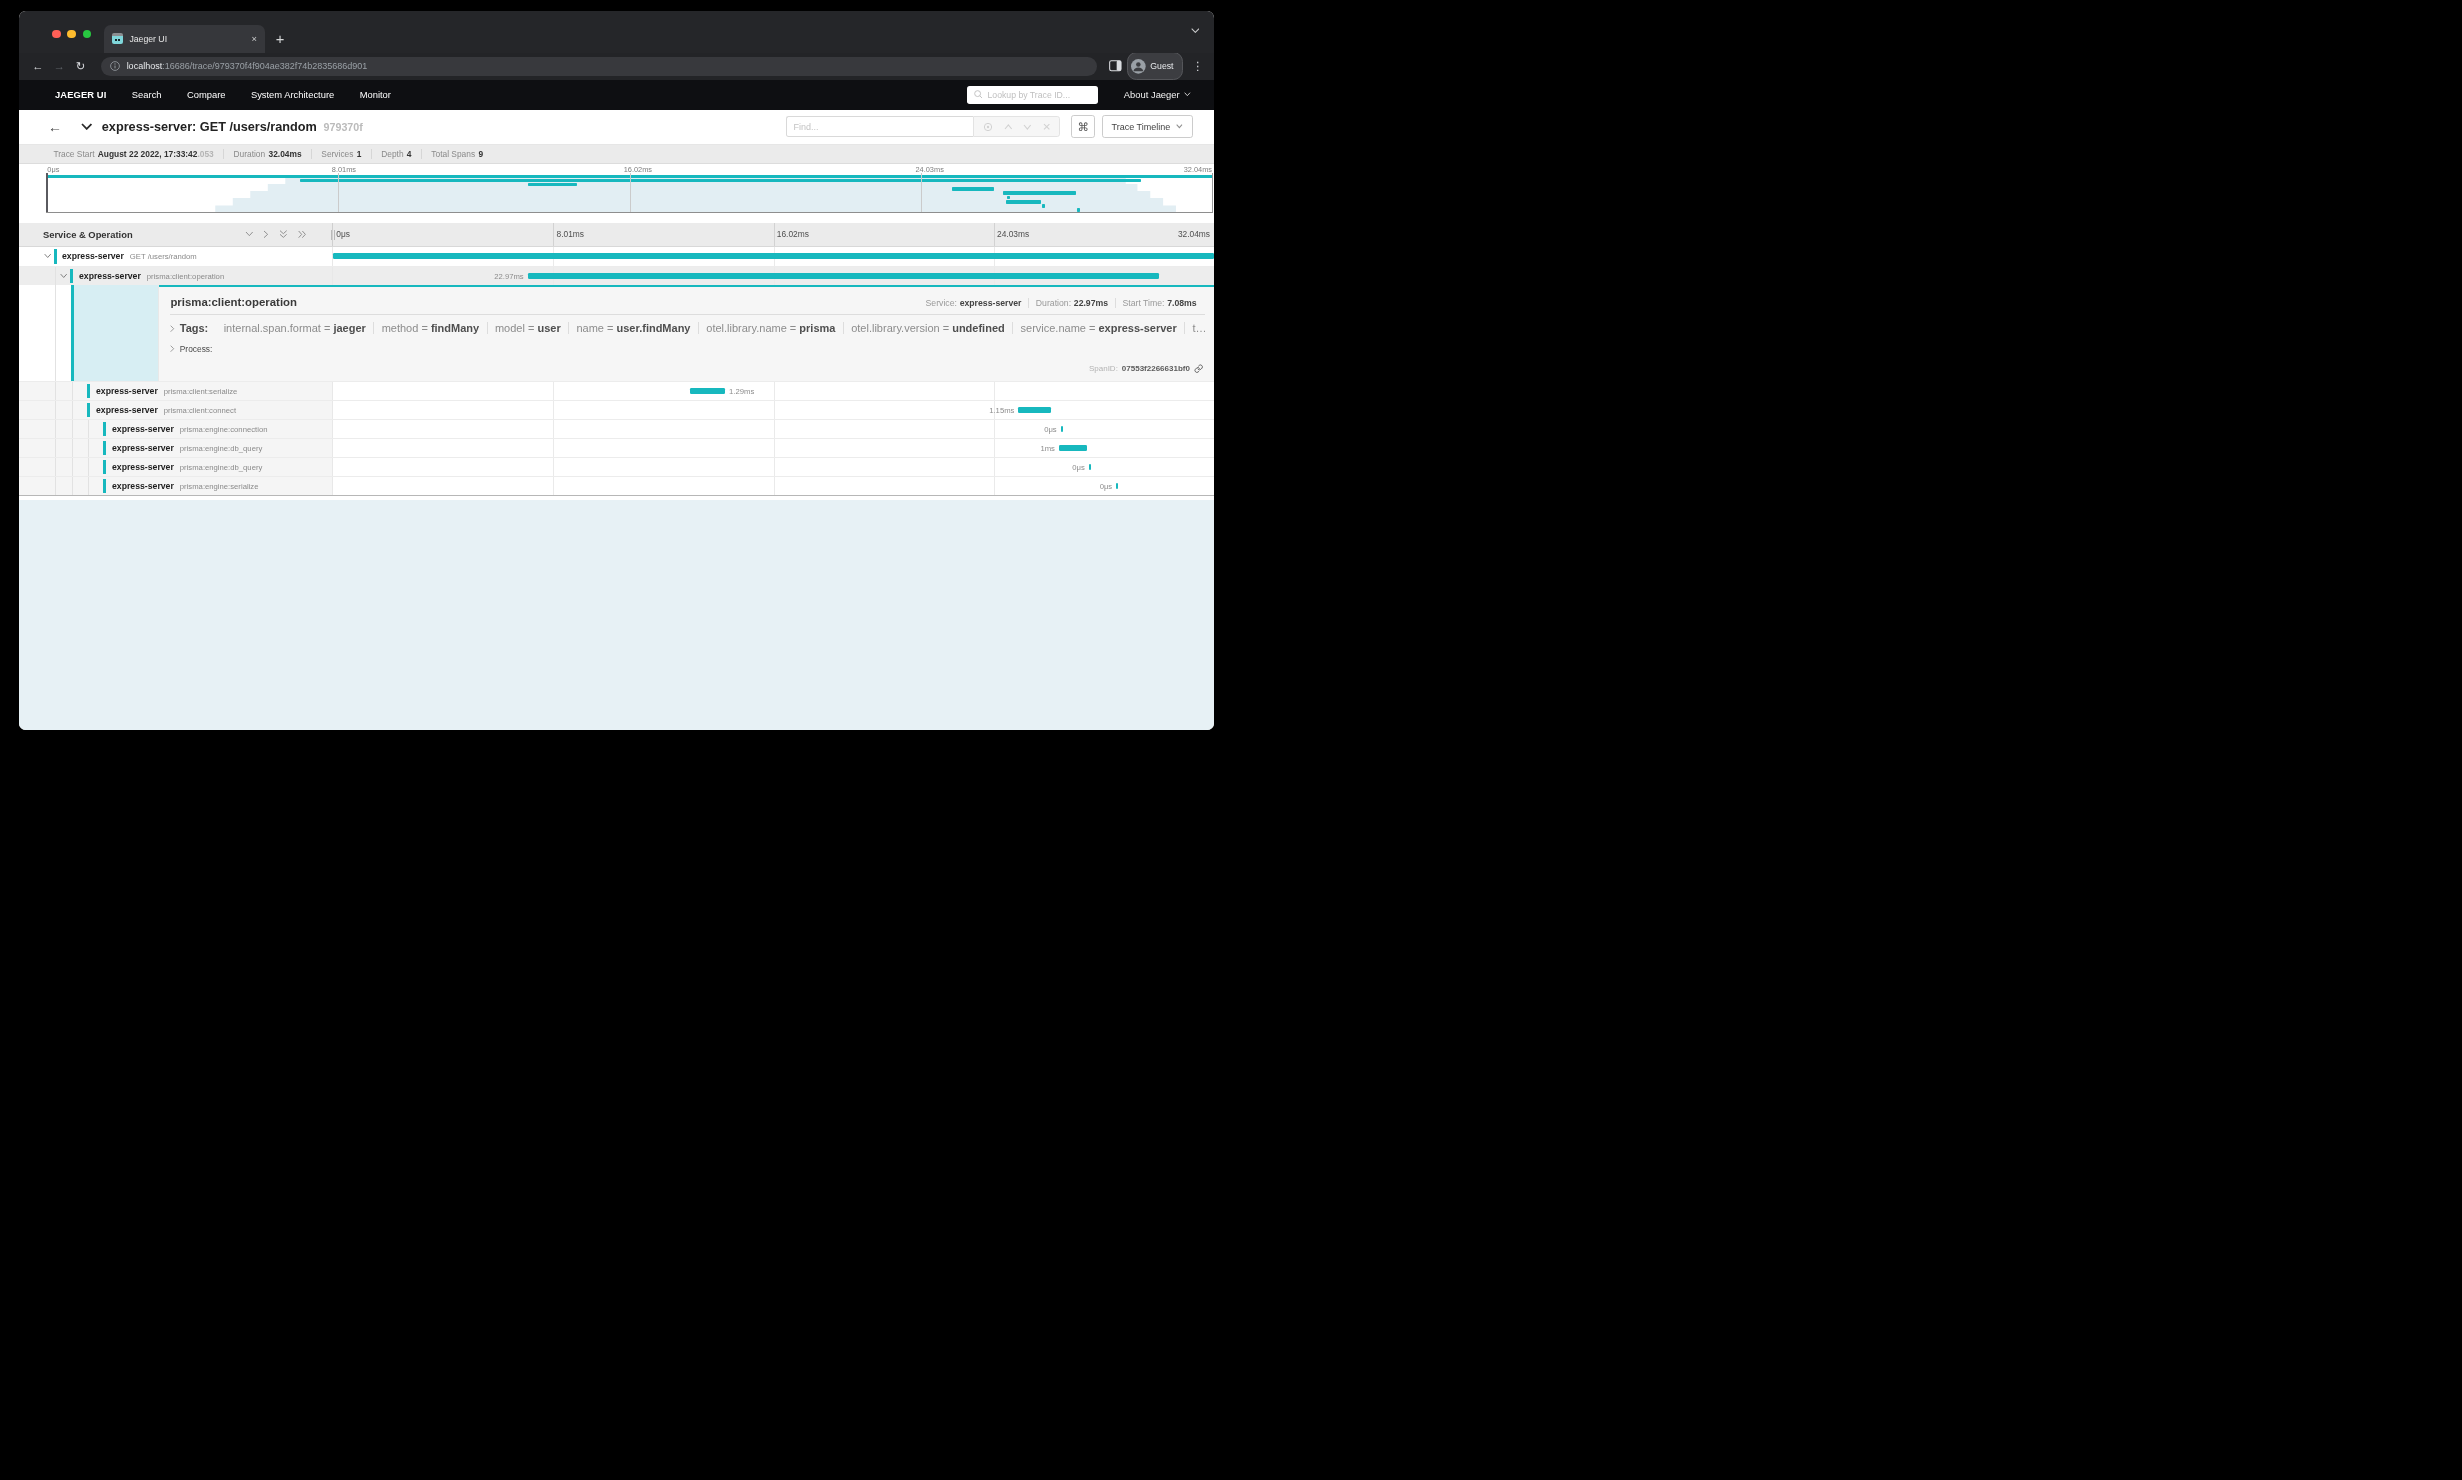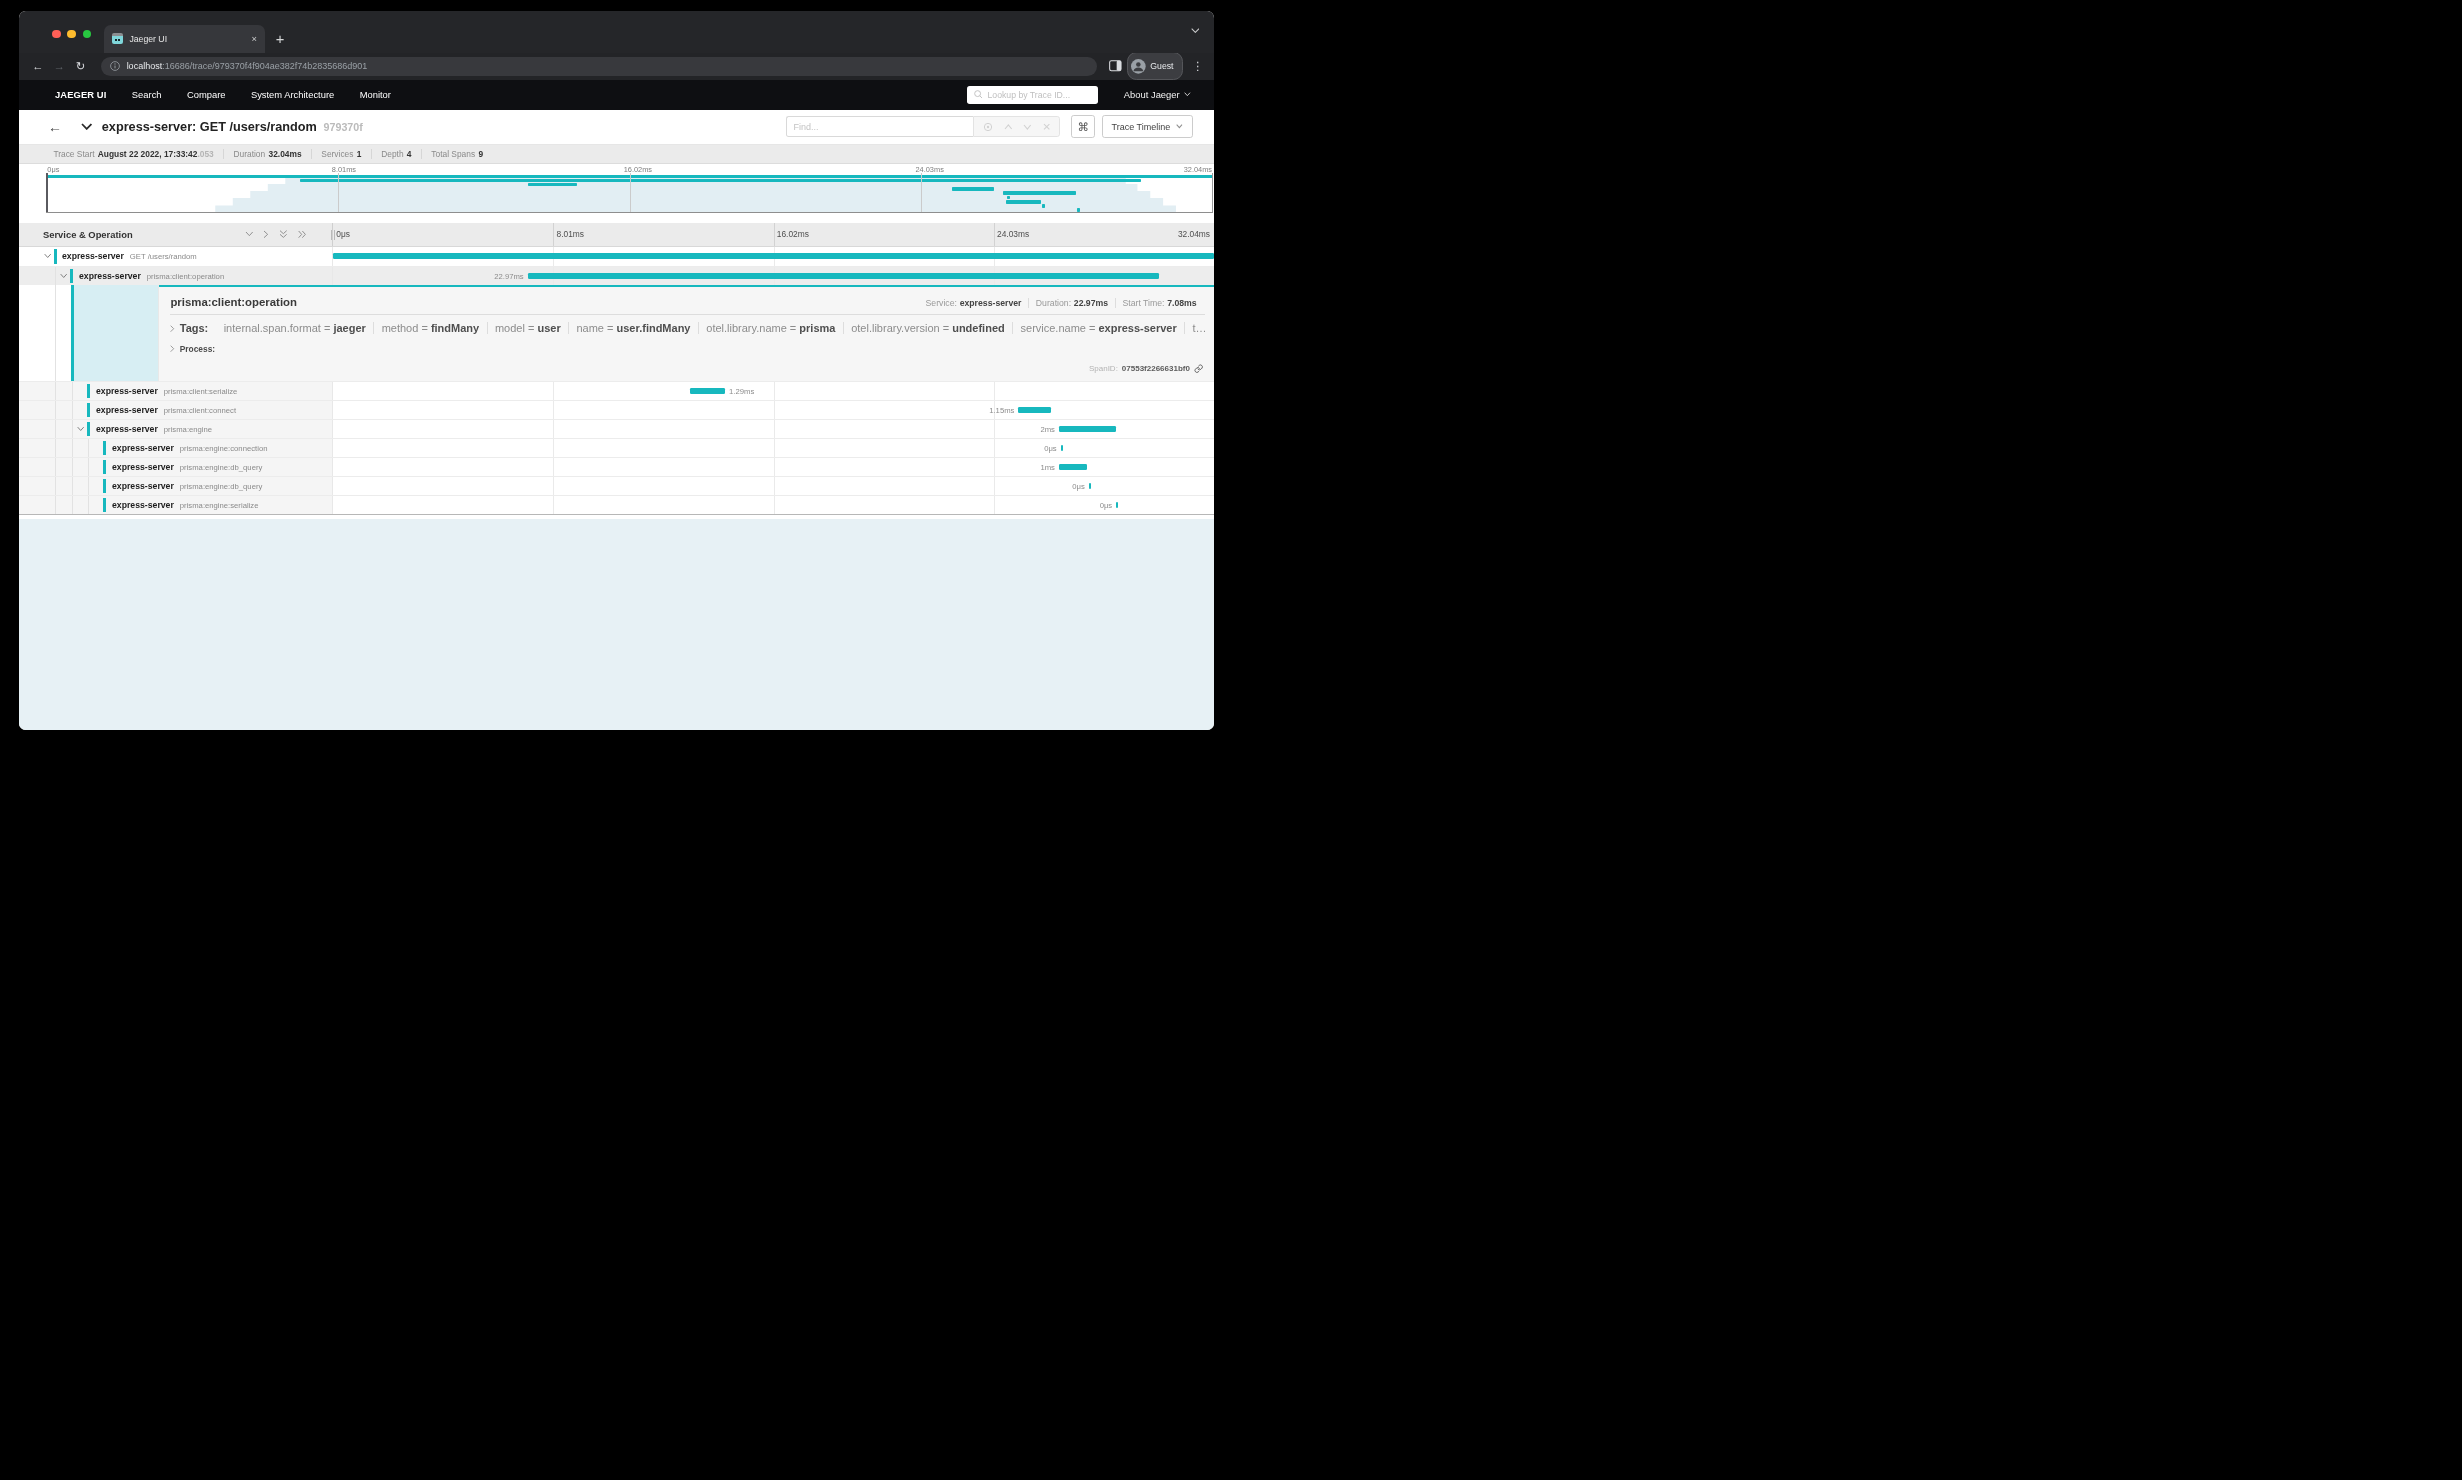--- a/index.html
+++ b/index.html
@@ -122,21 +122,21 @@
   .d-meta .mi + .mi { border-left:0.7px solid #ddd; }
   .d-meta b { color:#434343; font-weight:700; margin-left:2.7px; }
   .d-div { height:0.7px; background:#ddd; margin:6px 9.4px 0 11.4px; }
   .d-tags { display:flex; align-items:center; margin:7.4px 0 0 11.4px; font-size:11px; overflow:hidden; }
   .tgl { color:#8f8f8f; margin-right:4.7px; display:flex; }
   .d-tags .cap { font-weight:700; color:#4a4a4a; margin-right:8px; }
   .tag { padding:0 7.4px; white-space:nowrap; color:#8c8c8c; }
   .tag + .tag { border-left:0.7px solid #ddd; }
   .tag b { color:#4f4f4f; font-weight:600; }
   .d-proc { display:flex; align-items:center; margin:9.4px 0 0 11.4px; font-size:8.4px; }
-  .d-proc .cap { font-weight:700; color:#4a4a4a; }
+  .d-proc .cap { font-weight:400; color:#4a4a4a; }
   .d-spanid { position:absolute; right:10.7px; bottom:7.4px; font-size:8px; color:#b3b3b3; display:flex; align-items:center; gap:4px; }
   .d-spanid b { color:#5c5c5c; font-weight:700; }
 
   
   .endline { height:0.7px; background:#b7b7b7; flex:none; }
   .wave { height:4px; flex:none;
     background: conic-gradient(from 135deg at 50% 100%, #e7f1f5 90deg, transparent 0) 0 0/6px 4px repeat-x; }
   .blue { flex:1; background:#e7f1f5; }
 
   svg { display:block; }
@@ -444,40 +444,20 @@
           <div class="gl" style="left: 50%;"></div>
           <div class="gl" style="left: 75%;"></div>
           <div class="bar" style="left: 77.8%; width: max(3.7%, 1.3px);"></div>
           <span class="blabel" style="right: 22.2%; padding-right: 4px;">1.15ms</span>
         </div>
       </div>
       <div class="row shade">
         <div class="row-left">
           <div class="guide" style="left: 36px;"></div>
           <div class="guide" style="left: 53px;"></div>
-          <span class="rchev" style="left: 58px;">
-            <svg width="7.4" height="5.4" viewBox="0 0 11 8">
-              <polyline points="1,1.2 5.5,6.2 10,1.2" fill="none" stroke="#6f6f6f" stroke-width="1.3"></polyline>
-            </svg>
-          </span>
-          <div class="ibar" style="left: 68px;"></div>
-          <div class="svc" style="left: 77px;"><b>express-server</b><span>prisma:engine</span></div>
-        </div>
-        <div class="row-right">
-          <div class="gl" style="left: 25%;"></div>
-          <div class="gl" style="left: 50%;"></div>
-          <div class="gl" style="left: 75%;"></div>
-          <div class="bar" style="left: 82.4%; width: max(6.5%, 1.3px);"></div>
-          <span class="blabel" style="right: 17.6%; padding-right: 4px;">2ms</span>
-        </div>
-      </div>
-      <div class="row shade">
-        <div class="row-left">
-          <div class="guide" style="left: 36px;"></div>
-          <div class="guide" style="left: 53px;"></div>
           <div class="guide" style="left: 69px;"></div>
           <div class="ibar" style="left: 84px;"></div>
           <div class="svc" style="left: 93px;"><b>express-server</b><span>prisma:engine:connection</span></div>
         </div>
         <div class="row-right">
           <div class="gl" style="left: 25%;"></div>
           <div class="gl" style="left: 50%;"></div>
           <div class="gl" style="left: 75%;"></div>
           <div class="bar" style="left: 82.6%; width: max(0.25%, 1.3px);"></div>
           <span class="blabel" style="right: 17.4%; padding-right: 4px;">0μs</span>

